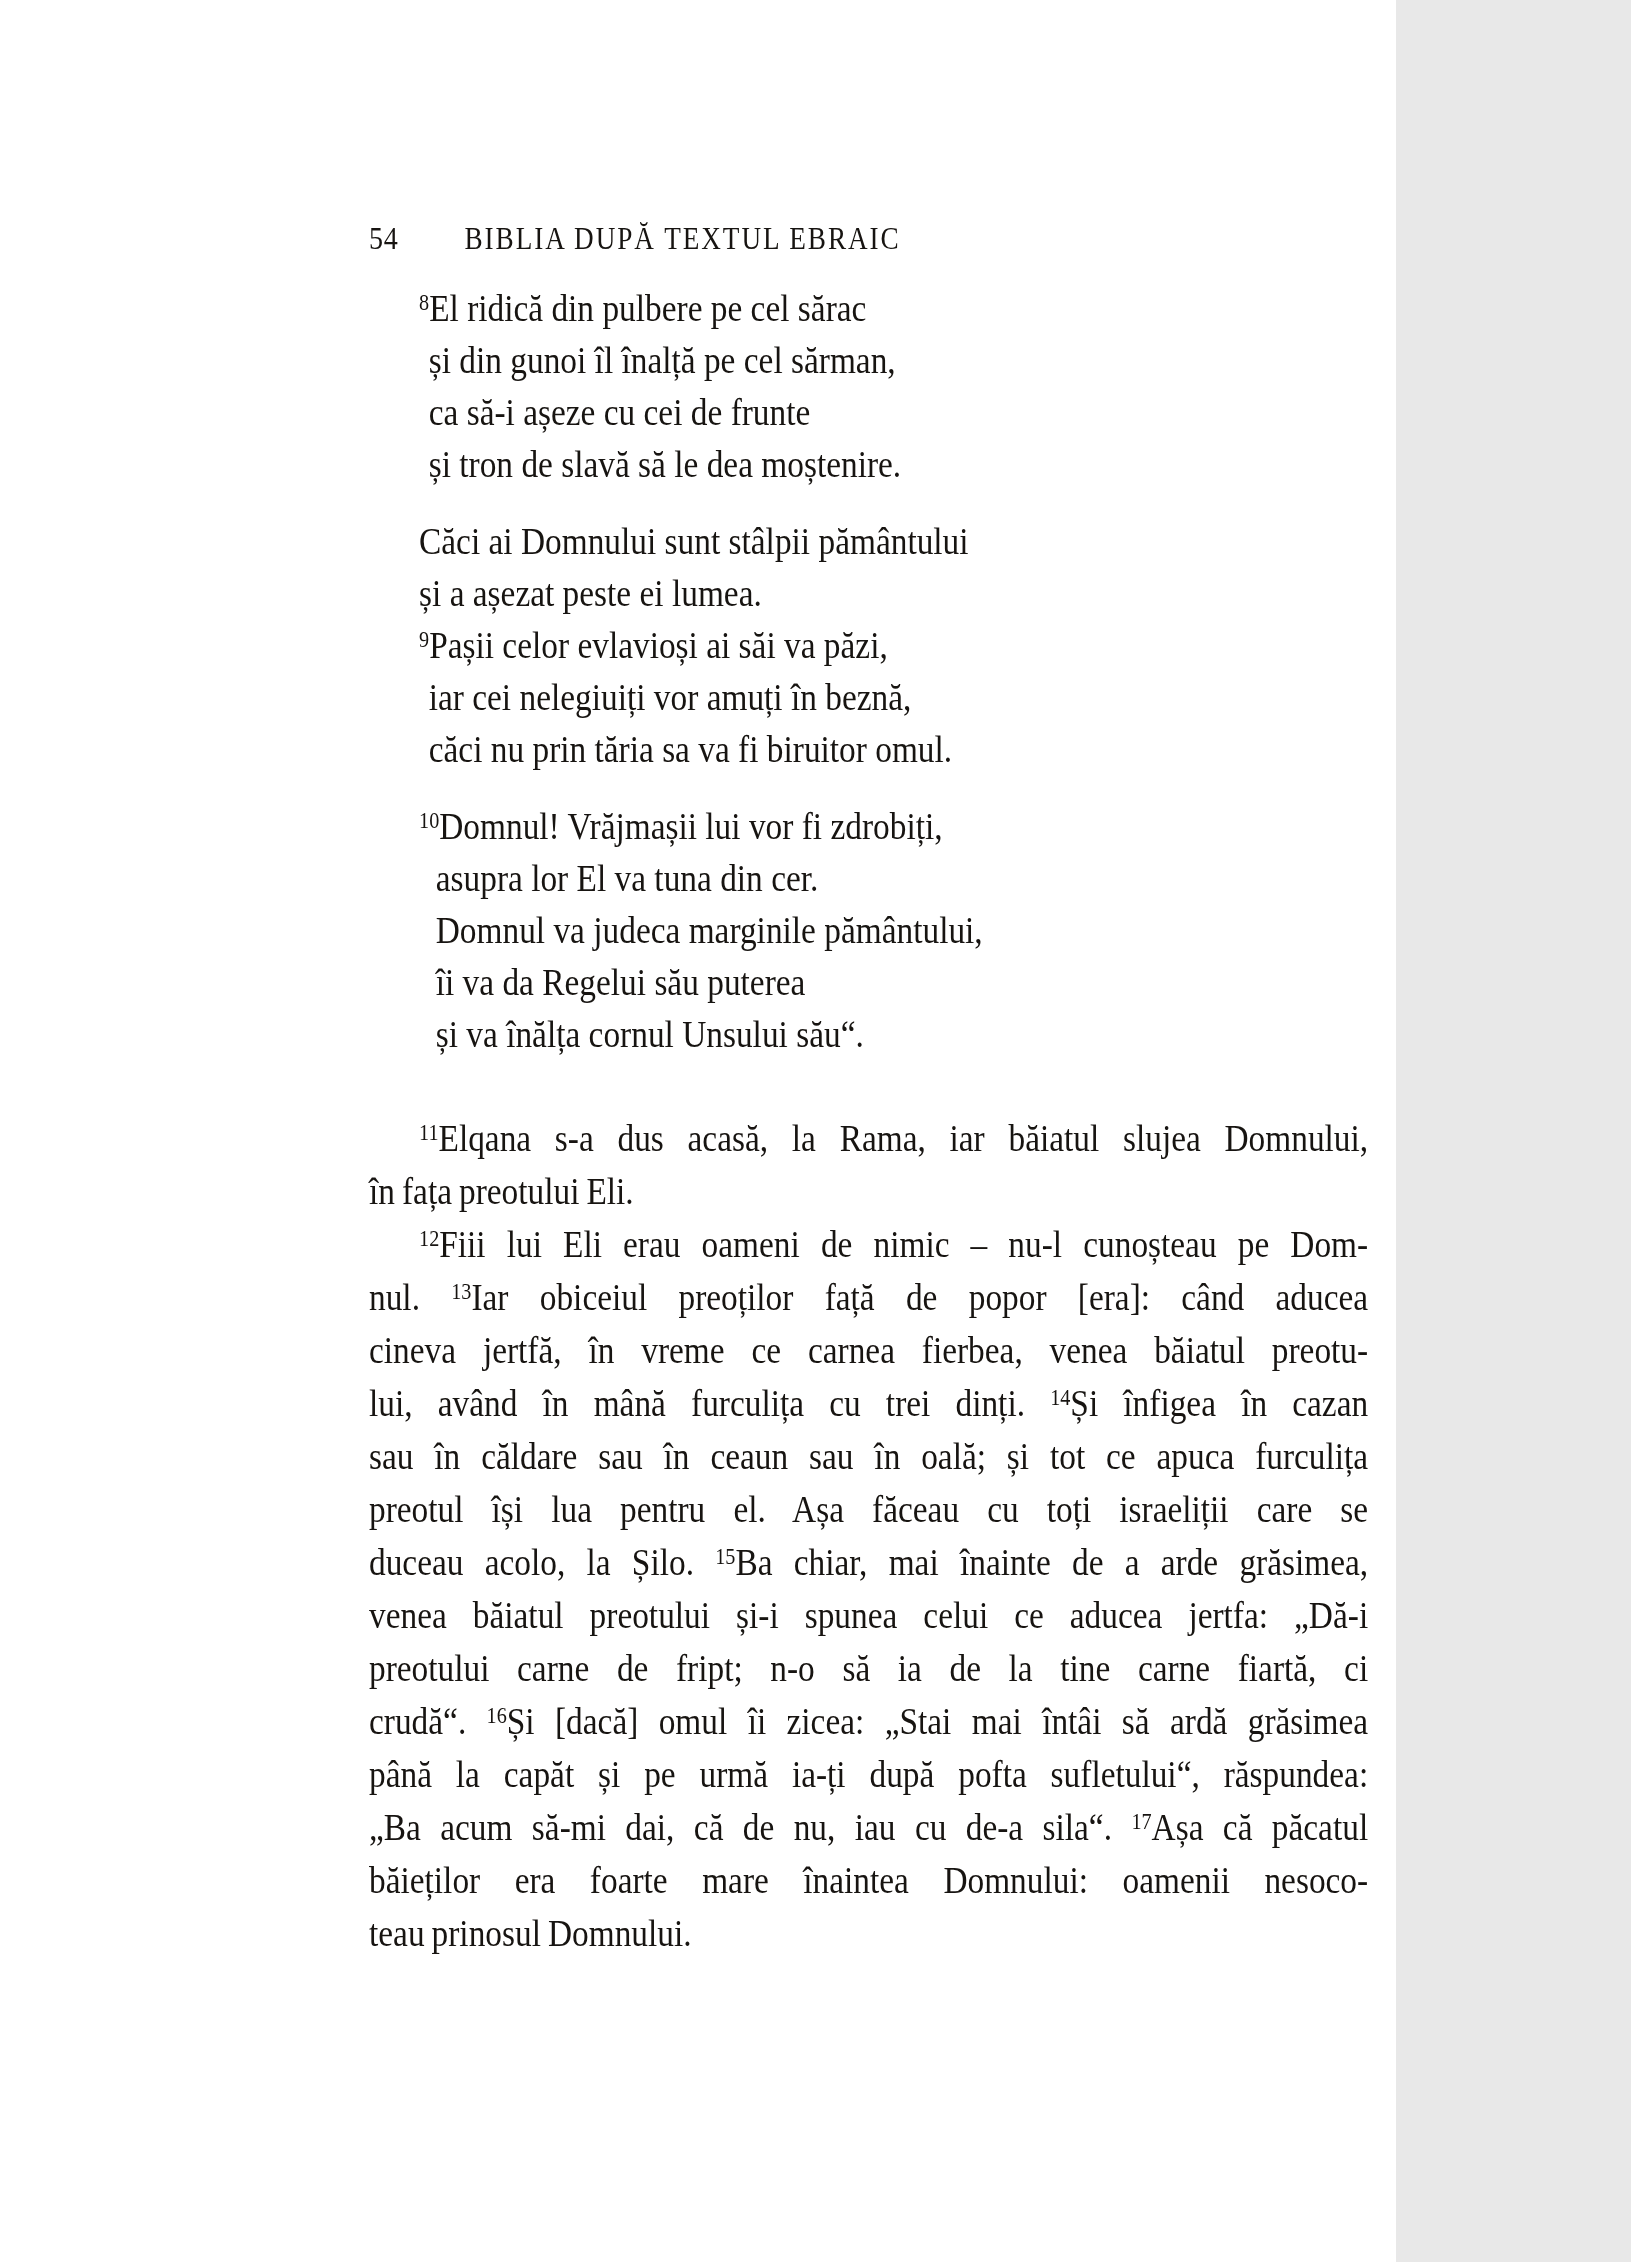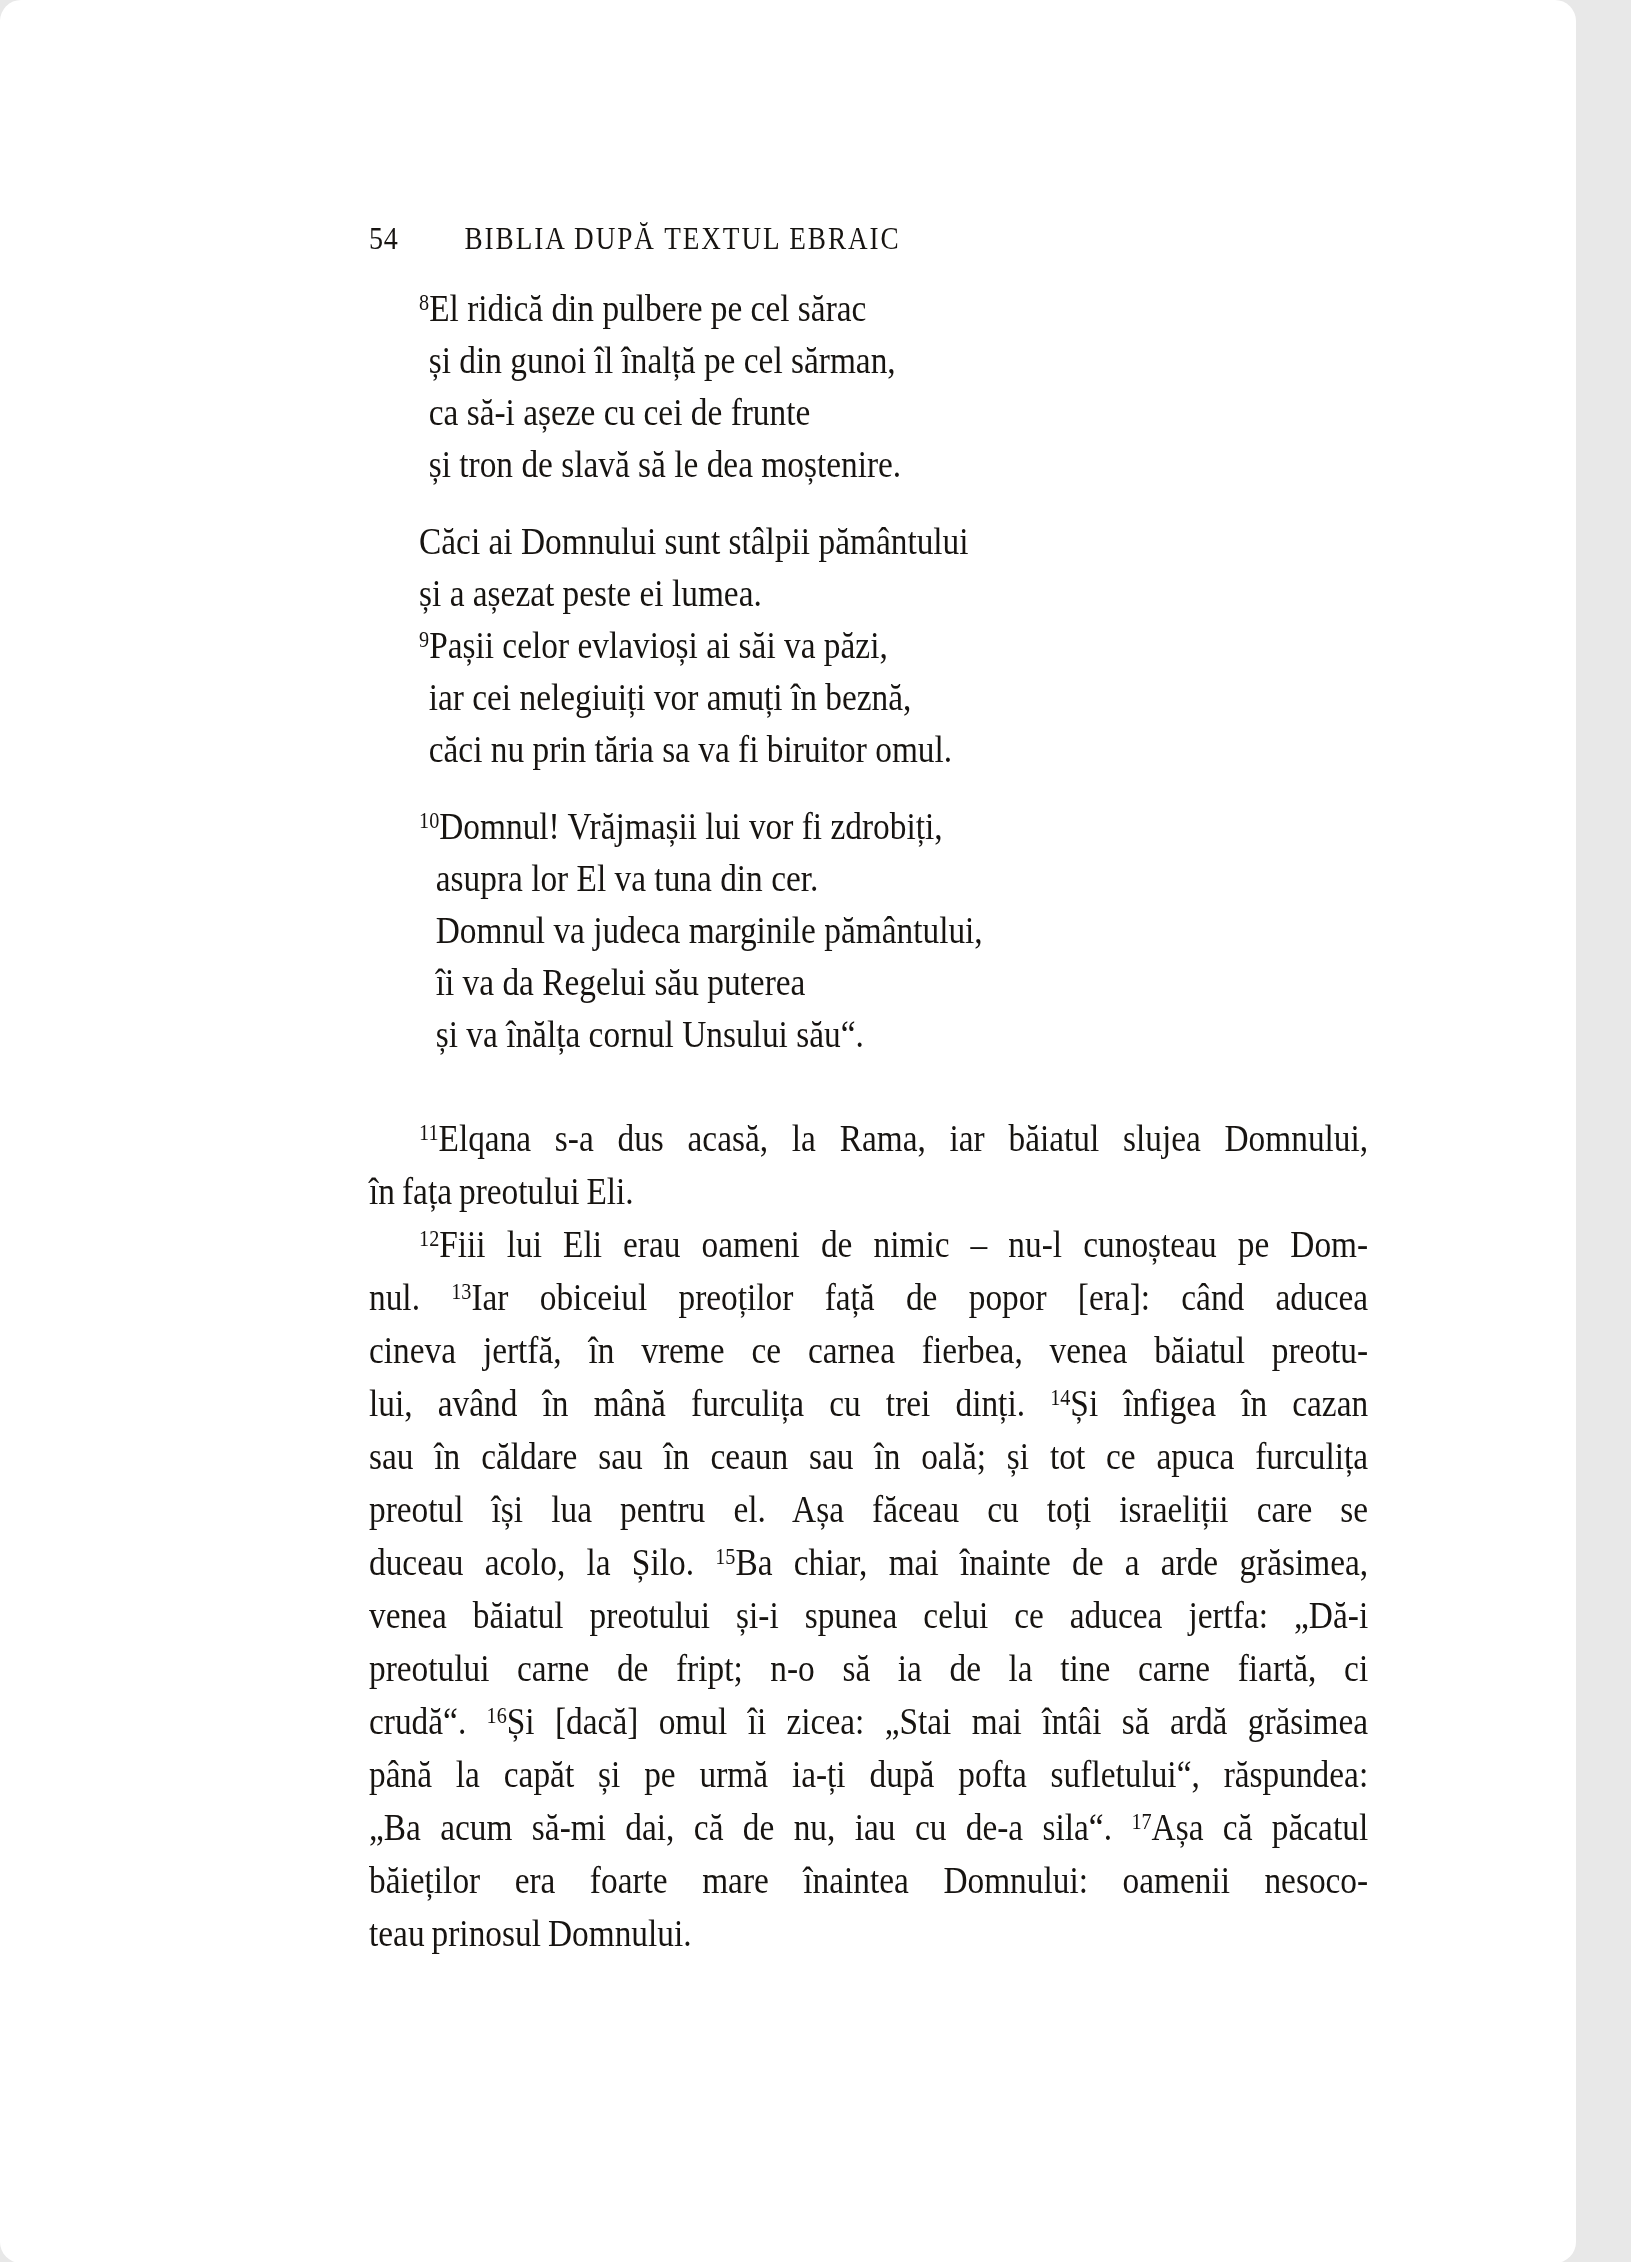--- a/index.html
+++ b/index.html
@@ -1,23 +1,22 @@
 <!DOCTYPE html>
 <html lang="ro" style="font-size:14.3px"><head>
 <meta charset="utf-8">
 <style>
   html,body{margin:0;padding:0;background:#e8e8e8;}
   .page{
     position:relative;
-    width:1576px;height:2263px;
+    width:1396px;height:2263px;
     background:#ffffff;
     color:#171411;
     font-family:"Liberation Serif","DejaVu Serif",serif;
     overflow:hidden;
-    border-radius:21px;
   }
   
   .content{
     position:absolute;
     left:369px;top:220px;
     width:1141px;
     transform:scaleX(0.878);
     transform-origin:0 0;
   }
   .running-head{

